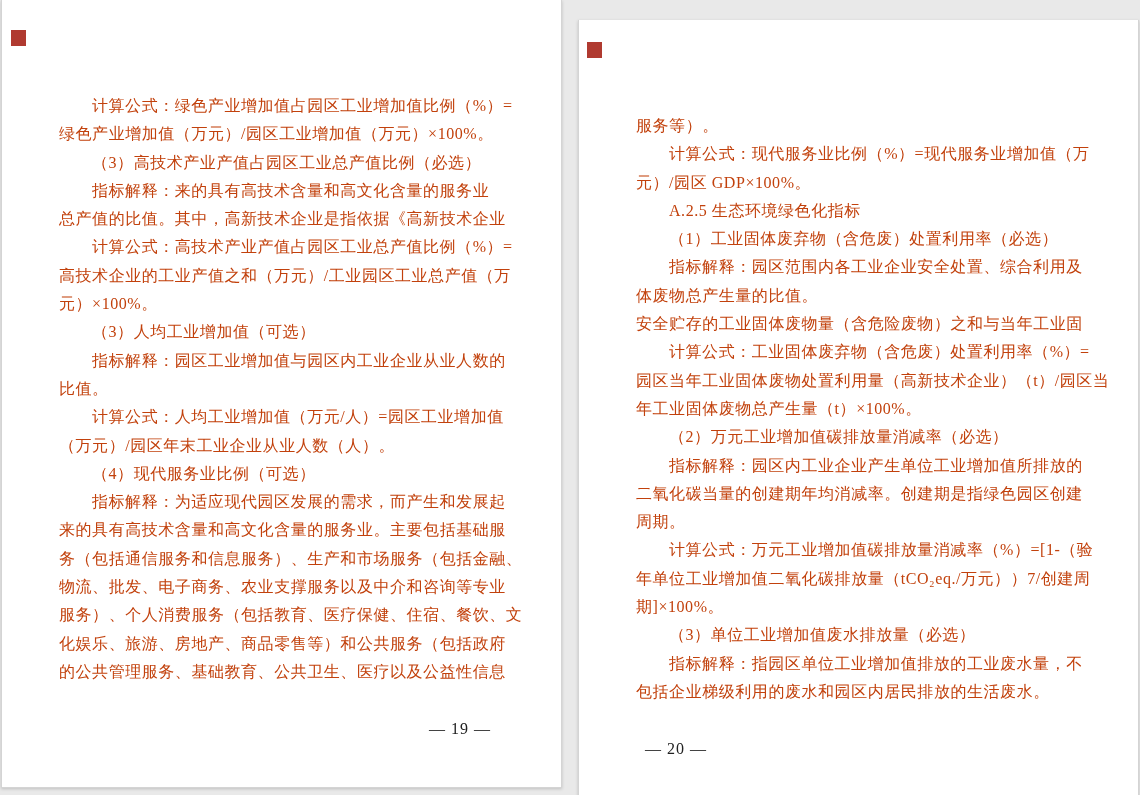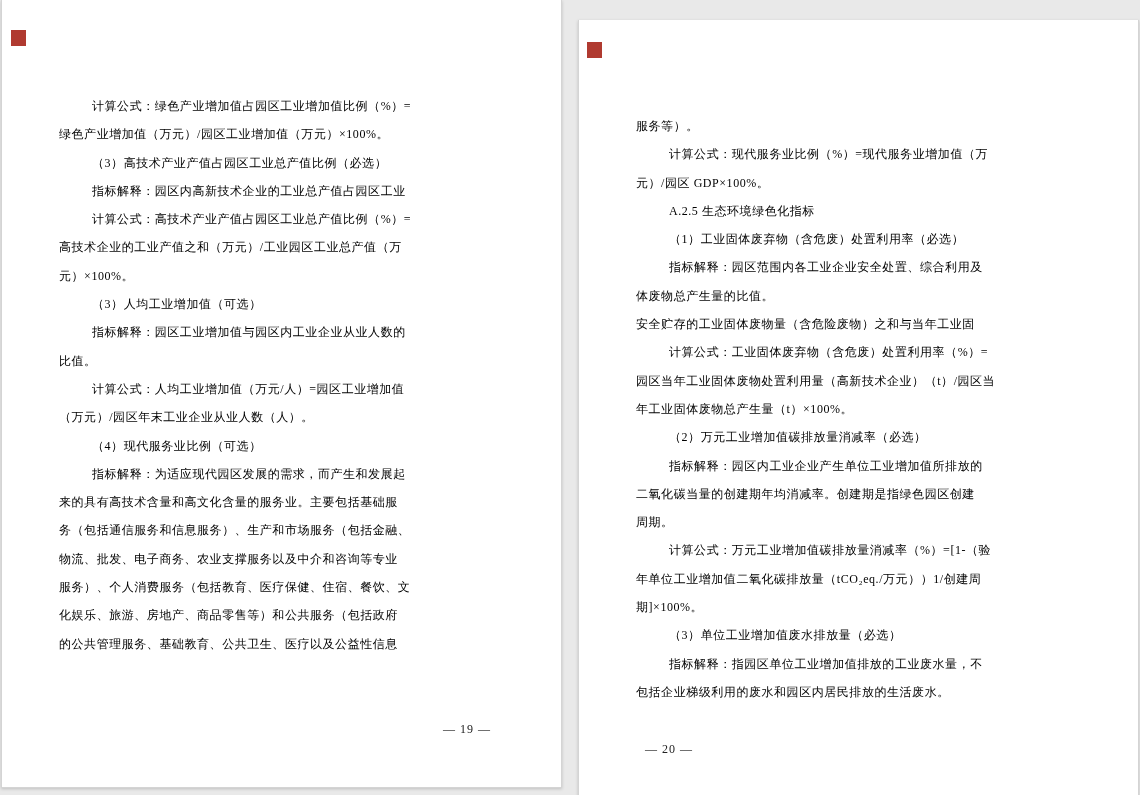--- a/index.html
+++ b/index.html
@@ -19,47 +19,48 @@
   #pageL{left:1px;}
   #pageR{left:578px;margin-top:20px;}
   .stamp{
     position:absolute;width:15px;height:16px;
     display:block;
   }
   #pageL .stamp{left:9px;top:30px;}
   #pageR .stamp{left:8px;top:22px;}
   .textcol{
     position:absolute;left:57px;top:92px;width:447px;
-    color:#000000;font-size:12px;
+    color:#c2410c;font-size:16px;
   }
   .line{
     height:28.3px;line-height:28.3px;
     letter-spacing:0.55px;white-space:nowrap;
   }
   .line.ind{text-indent:33px;}
   .pagenum{
     position:absolute;top:719px;
-    font-size:12px;color:#212121;letter-spacing:1px;
+    font-size:16px;color:#212121;letter-spacing:1px;
     line-height:20px;
   }
   #pageL .pagenum{right:70px;}
   #pageR .pagenum{left:66px;}
 </style>
 </head>
 <body>
 
 <div class="viewer">
 
   <div class="page" id="pageL">
     <span class="stamp" style="background: rgb(176, 58, 48);"></span>
     <div class="textcol">
         <div class="line ind">计算公式：绿色产业增加值占园区工业增加值比例（%）=</div>
         <div class="line">绿色产业增加值（万元）/园区工业增加值（万元）×100%。</div>
         <div class="line ind">（3）高技术产业产值占园区工业总产值比例（必选）</div>
-        <div class="line ind">指标解释：园区内高新技术企业的工业总产值占园区工业</div>
+        <div class="line ind">指标解释：来的具有高技术含量和高文化含量的服务业</div>
+        <div class="line">总产值的比值。其中，高新技术企业是指依据《高新技术企业</div>
         <div class="line ind">计算公式：高技术产业产值占园区工业总产值比例（%）=</div>
         <div class="line">高技术企业的工业产值之和（万元）/工业园区工业总产值（万</div>
         <div class="line">元）×100%。</div>
         <div class="line ind">（3）人均工业增加值（可选）</div>
         <div class="line ind">指标解释：园区工业增加值与园区内工业企业从业人数的</div>
         <div class="line">比值。</div>
         <div class="line ind">计算公式：人均工业增加值（万元/人）=园区工业增加值</div>
         <div class="line">（万元）/园区年末工业企业从业人数（人）。</div>
         <div class="line ind">（4）现代服务业比例（可选）</div>
         <div class="line ind">指标解释：为适应现代园区发展的需求，而产生和发展起</div>
@@ -85,21 +86,21 @@
         <div class="line">体废物总产生量的比值。</div>
         <div class="line">安全贮存的工业固体废物量（含危险废物）之和与当年工业固</div>
         <div class="line ind">计算公式：工业固体废弃物（含危废）处置利用率（%）=</div>
         <div class="line">园区当年工业固体废物处置利用量（高新技术企业）（t）/园区当</div>
         <div class="line">年工业固体废物总产生量（t）×100%。</div>
         <div class="line ind">（2）万元工业增加值碳排放量消减率（必选）</div>
         <div class="line ind">指标解释：园区内工业企业产生单位工业增加值所排放的</div>
         <div class="line">二氧化碳当量的创建期年均消减率。创建期是指绿色园区创建</div>
         <div class="line">周期。</div>
         <div class="line ind">计算公式：万元工业增加值碳排放量消减率（%）=[1-（验</div>
-        <div class="line">年单位工业增加值二氧化碳排放量（tCO₂eq./万元））1/创建周</div>
+        <div class="line">年单位工业增加值二氧化碳排放量（tCO₂eq./万元））7/创建周</div>
         <div class="line">期]×100%。</div>
         <div class="line ind">（3）单位工业增加值废水排放量（必选）</div>
         <div class="line ind">指标解释：指园区单位工业增加值排放的工业废水量，不</div>
         <div class="line">包括企业梯级利用的废水和园区内居民排放的生活废水。</div>
       </div>
     <div class="pagenum">— 20 —</div>
   </div>
 
 </div>
 

